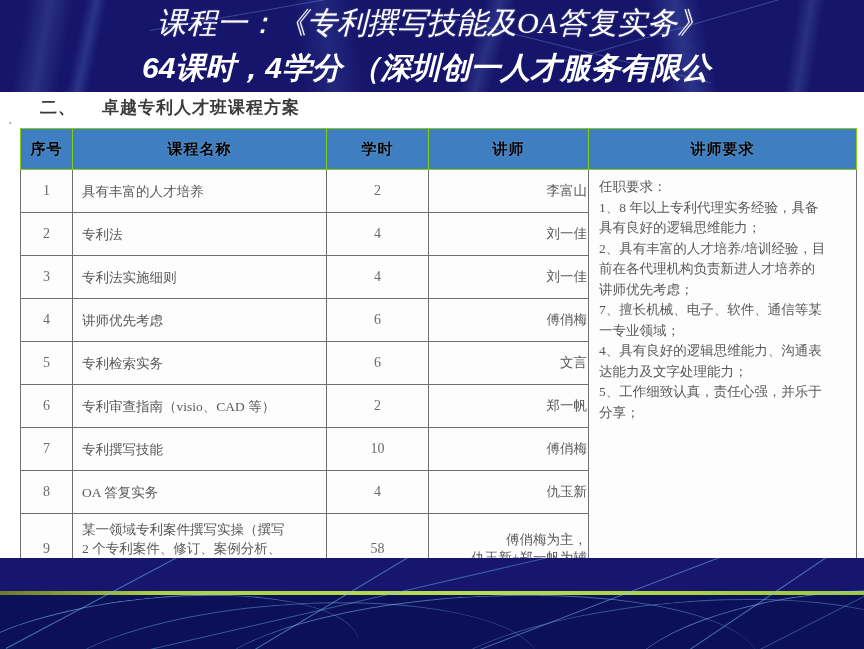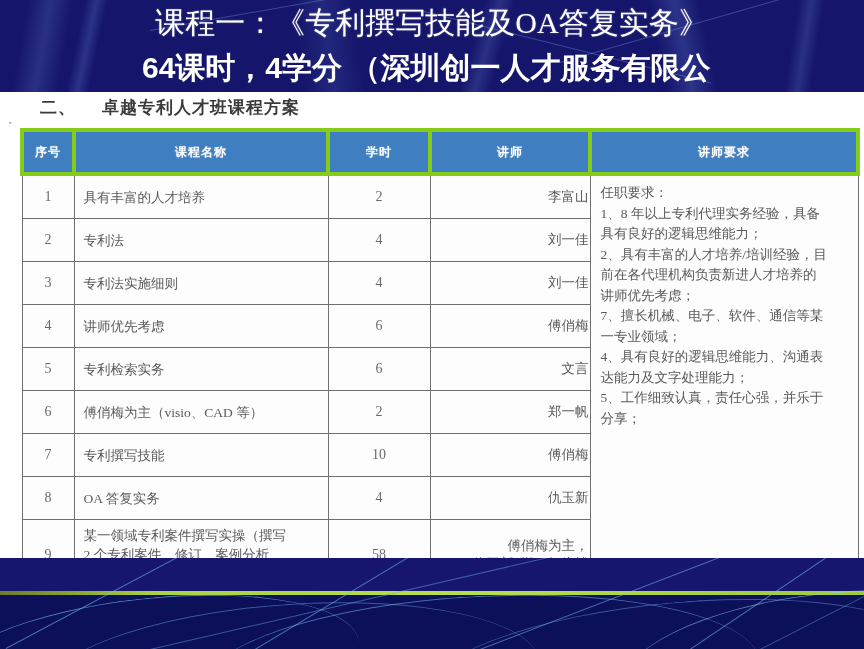--- a/index.html
+++ b/index.html
@@ -24,20 +24,21 @@
 
   
   #title-banner {
     position: absolute;
     left: 0;
     top: 0;
     width: 864px;
     height: 92px;
     background: #15156b;
     overflow: hidden;
+    font-style: italic;
   }
   .banner-streak {
     position: absolute;
     top: -40px;
     width: 34px;
     height: 190px;
     background: linear-gradient(to right, rgba(255,255,255,0.00), rgba(150,190,255,0.16), rgba(255,255,255,0.00));
     transform: rotate(14deg);
     pointer-events: none;
   }
@@ -132,28 +133,28 @@
     background: #ffffff;
   }
   #course-table col.c-no   { width: 52px; }
   #course-table col.c-name { width: 254px; }
   #course-table col.c-hrs  { width: 102px; }
   #course-table col.c-tea  { width: 160px; }
   #course-table col.c-req  { width: 268px; }
 
   #course-table th {
     background: #3f7fc1;
-    color: #ffffff;
+    color: #000000;
     font-family: "Liberation Serif", "DejaVu Serif", serif;
     font-weight: bold;
-    font-size: 12px;
+    font-size: 15px;
     height: 38px;
     text-align: center;
     vertical-align: middle;
-    border: 4px solid #84cc16;
+    border: 1px solid #84cc16;
     text-shadow: 0 0 2px rgba(255,255,255,0.30);
     letter-spacing: 1px;
   }
   #course-table td {
     border: 1px solid #6f6f6f;
     font-family: "Liberation Serif", "DejaVu Serif", serif;
     font-size: 13.5px;
     color: #5a5a5a;
     vertical-align: middle;
     background: #fdfdfd;
@@ -337,21 +338,21 @@
 
         <tr class="row-std">
           <td class="cell-no">5</td>
           <td class="cell-name">专利检索实务</td>
           <td class="cell-hrs">6</td>
           <td class="cell-teacher">文言</td>
         </tr>
 
         <tr class="row-std">
           <td class="cell-no">6</td>
-          <td class="cell-name">傅俏梅为主（visio、CAD 等）</td>
+          <td class="cell-name">专利审查指南（visio、CAD 等）</td>
           <td class="cell-hrs">2</td>
           <td class="cell-teacher">郑一帆</td>
         </tr>
 
         <tr class="row-std">
           <td class="cell-no">7</td>
           <td class="cell-name">专利撰写技能</td>
           <td class="cell-hrs">10</td>
           <td class="cell-teacher">傅俏梅</td>
         </tr>

